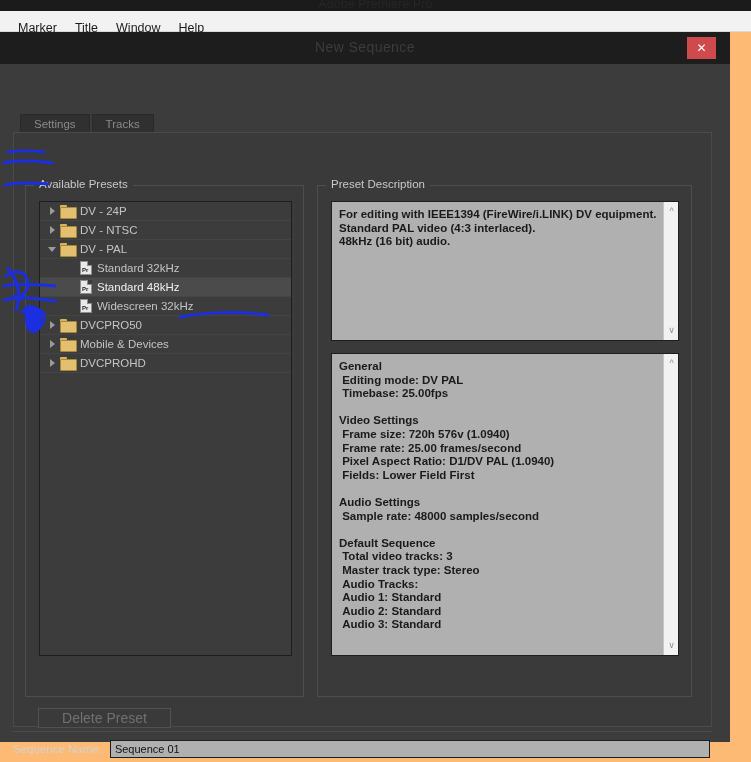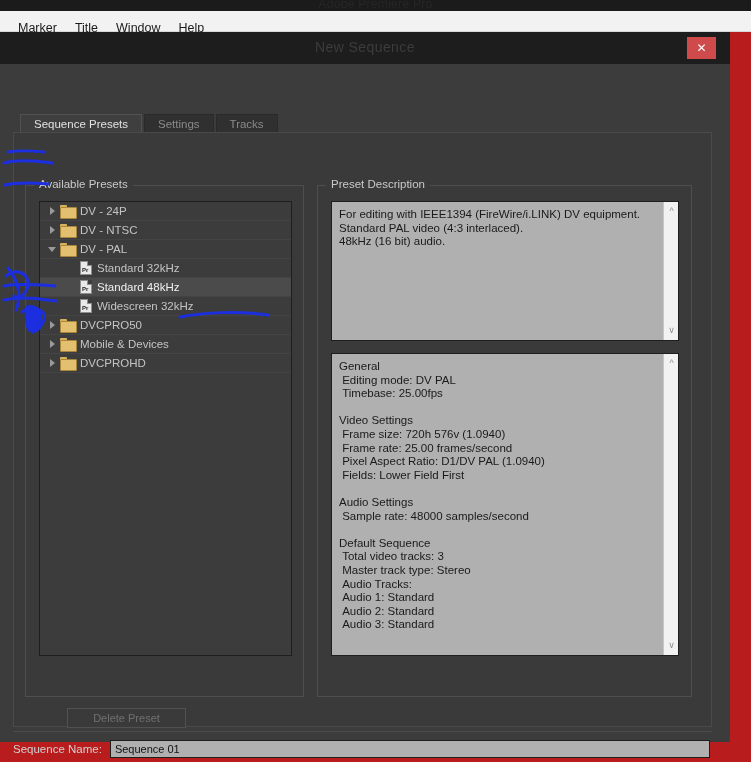--- a/index.html
+++ b/index.html
@@ -5,21 +5,21 @@
 <style>
   * { box-sizing: border-box; }
   html, body {
     margin: 0; padding: 0;
     background: #1c1c1c;
     font-family: "Liberation Sans", sans-serif;
   }
   #app {
     position: relative;
     width: 751px; height: 762px;
-    background: #b91c1c;
+    background: #fdba74;
     overflow: hidden;
   }
 
   
   .app-titlebar {
     position: absolute; left: 0; top: 0; width: 751px; height: 11px;
     background: #1b1b1b;
   }
   .app-title-text {
     position: absolute; left: 0; top: -3px; width: 751px;
@@ -219,47 +219,47 @@
   #desc-box    { left: 13px; top: 15px; width: 348px; height: 140px; }
   #details-box { left: 13px; top: 167px; width: 348px; height: 303px; }
   .txtbox-content {
     position: absolute; left: 0; top: 0; right: 15px; bottom: 0;
     padding: 6px 6px 6px 7px;
     font-size: 11.5px;
     color: #1a1a1a;
     line-height: 13.6px;
     white-space: pre-wrap;
     overflow: hidden;
+    font-weight: bold;
   }
   .scrollbar {
     position: absolute; right: 0; top: 0; bottom: 0;
     width: 15px;
     background: #f2f2f2;
     border-left: 1px solid #c6c6c6;
     cursor: pointer;
   }
   .sb-arrow {
     position: absolute; left: 0; width: 15px; height: 15px;
     display: flex; align-items: center; justify-content: center;
     color: #8f8f8f; font-size: 9px; line-height: 1;
   }
   .sb-arrow.up { top: 2px; }
   .sb-arrow.down { bottom: 2px; }
 
   
   .delete-preset {
     position: absolute; left: 24px; top: 575px;
-    width: 119px; height: 20px;
+    width: 133px; height: 20px;
     background: #3a3a3a;
     border: 1px solid #515151;
     color: #707070;
-    font-size: 11px;
+    font-size: 14px;
     display: flex; align-items: center; justify-content: center;
     cursor: default;
-    margin-left: 29px;
   }
 
   
   .sep {
     position: absolute; left: 13px; width: 699px; height: 1px;
     background: #2e2e2e;
     border-bottom: 1px solid #4a4a4a;
   }
   #sep-1 { top: 667px; }
 
@@ -313,21 +313,20 @@
     <div class="dialog-titlebar">
       <div class="dialog-title">New Sequence</div>
       <button class="close-btn">
         <span class="close-x">✕</span>
       </button>
     </div>
 
     <div class="dialog-body">
 
       <div class="tabstrip" id="tabstrip">
-          <div class="tab active">Sequence Presets</div>
           <div class="tab">Settings</div>
           <div class="tab">Tracks</div>
         </div>
 
       <div class="panel">
 
         <div class="group" id="group-presets">
           <div class="group-label">Available Presets</div>
           <div class="tree" id="preset-tree">
               <div class="tree-row indent-1">

